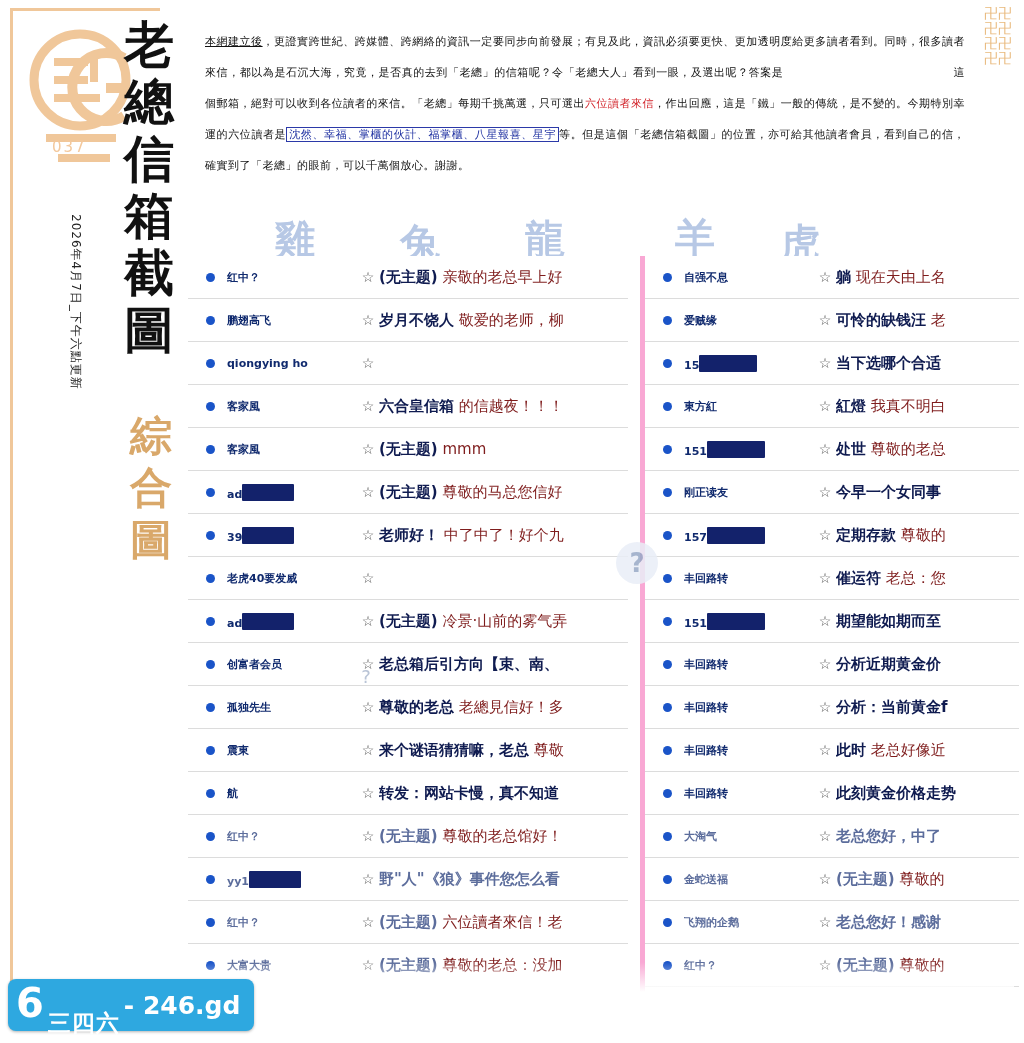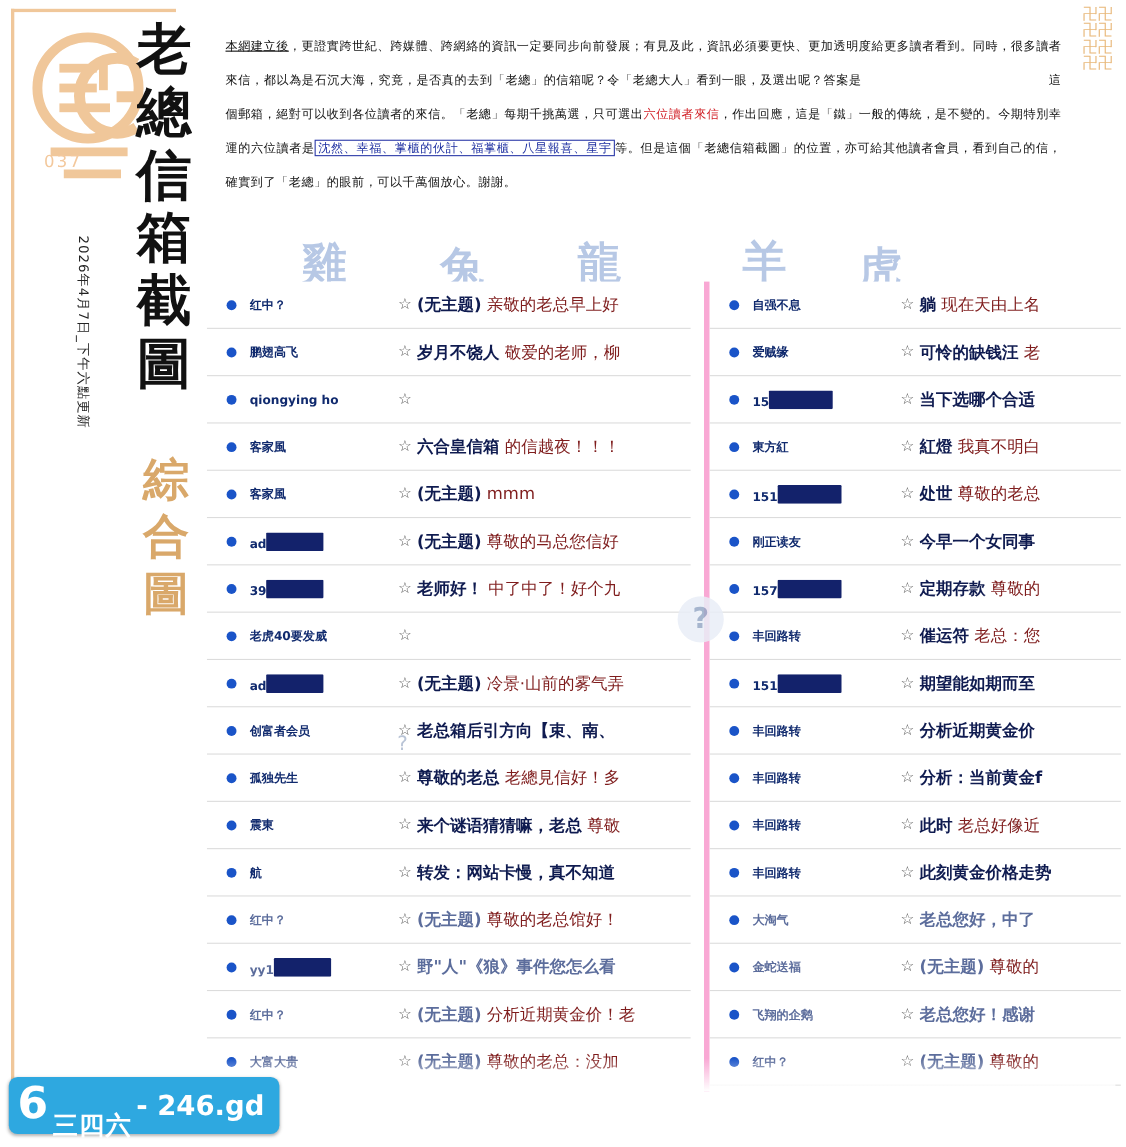--- a/index.html
+++ b/index.html
@@ -31,21 +31,21 @@
   }
   
   .logo{
     position:absolute;
     left:24px; top:18px;
     width:118px; height:170px;
   }
   .logo svg{display:block;}
   .logo-num{
     position:absolute;
-    left:40px; top:138px;
+    left:52px; top:138px;
     color:#f3c89c;
     font-size:15px;
     letter-spacing:2px;
     font-family:"DejaVu Sans", sans-serif;
   }
   
   .vtitle{
     position:absolute;
     left:118px; top:16px;
     width:62px;
@@ -399,21 +399,21 @@
       <div class="mrow faint">
         <span class="dot"></span>
         <span class="sender">yy1<span class="redact" style="width: 52px;"></span></span>
         <span class="star">☆</span>
         <span class="subject">野"人"《狼》事件您怎么看</span>
       </div>
       <div class="mrow faint">
         <span class="dot"></span>
         <span class="sender">红中？</span>
         <span class="star">☆</span>
-        <span class="subject">(无主题)<span class="dim"> 分析近期黄金价！老</span></span>
+        <span class="subject">(无主题)<span class="dim"> 六位讀者來信！老</span></span>
       </div>
       <div class="mrow faint">
         <span class="dot"></span>
         <span class="sender">大富大贵</span>
         <span class="star">☆</span>
         <span class="subject">(无主题)<span class="dim"> 尊敬的老总：没加</span></span>
       </div>
     </div>
 
   <div class="panel panel-right">

